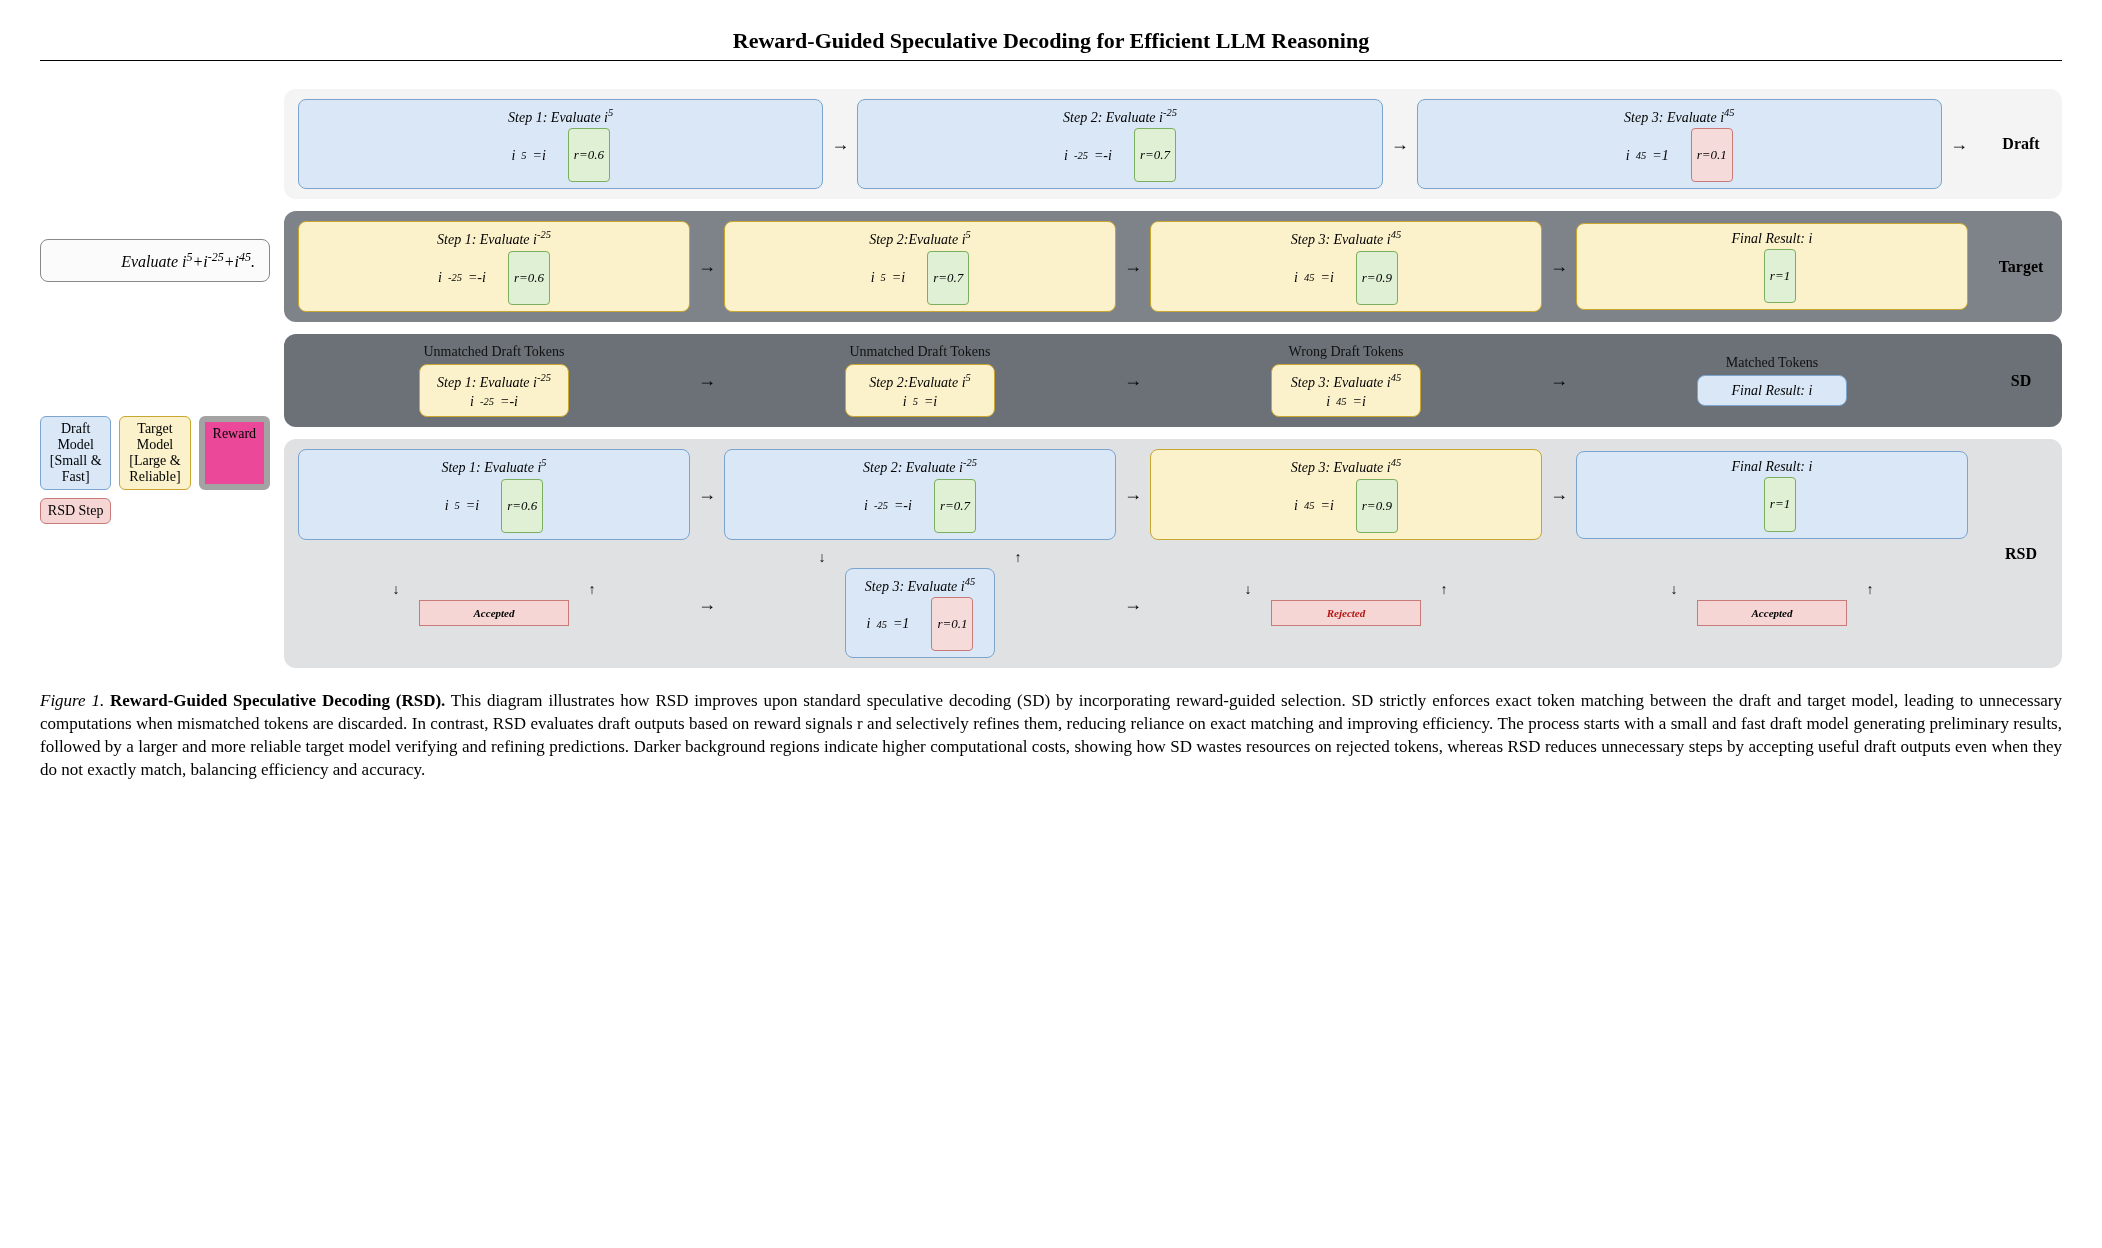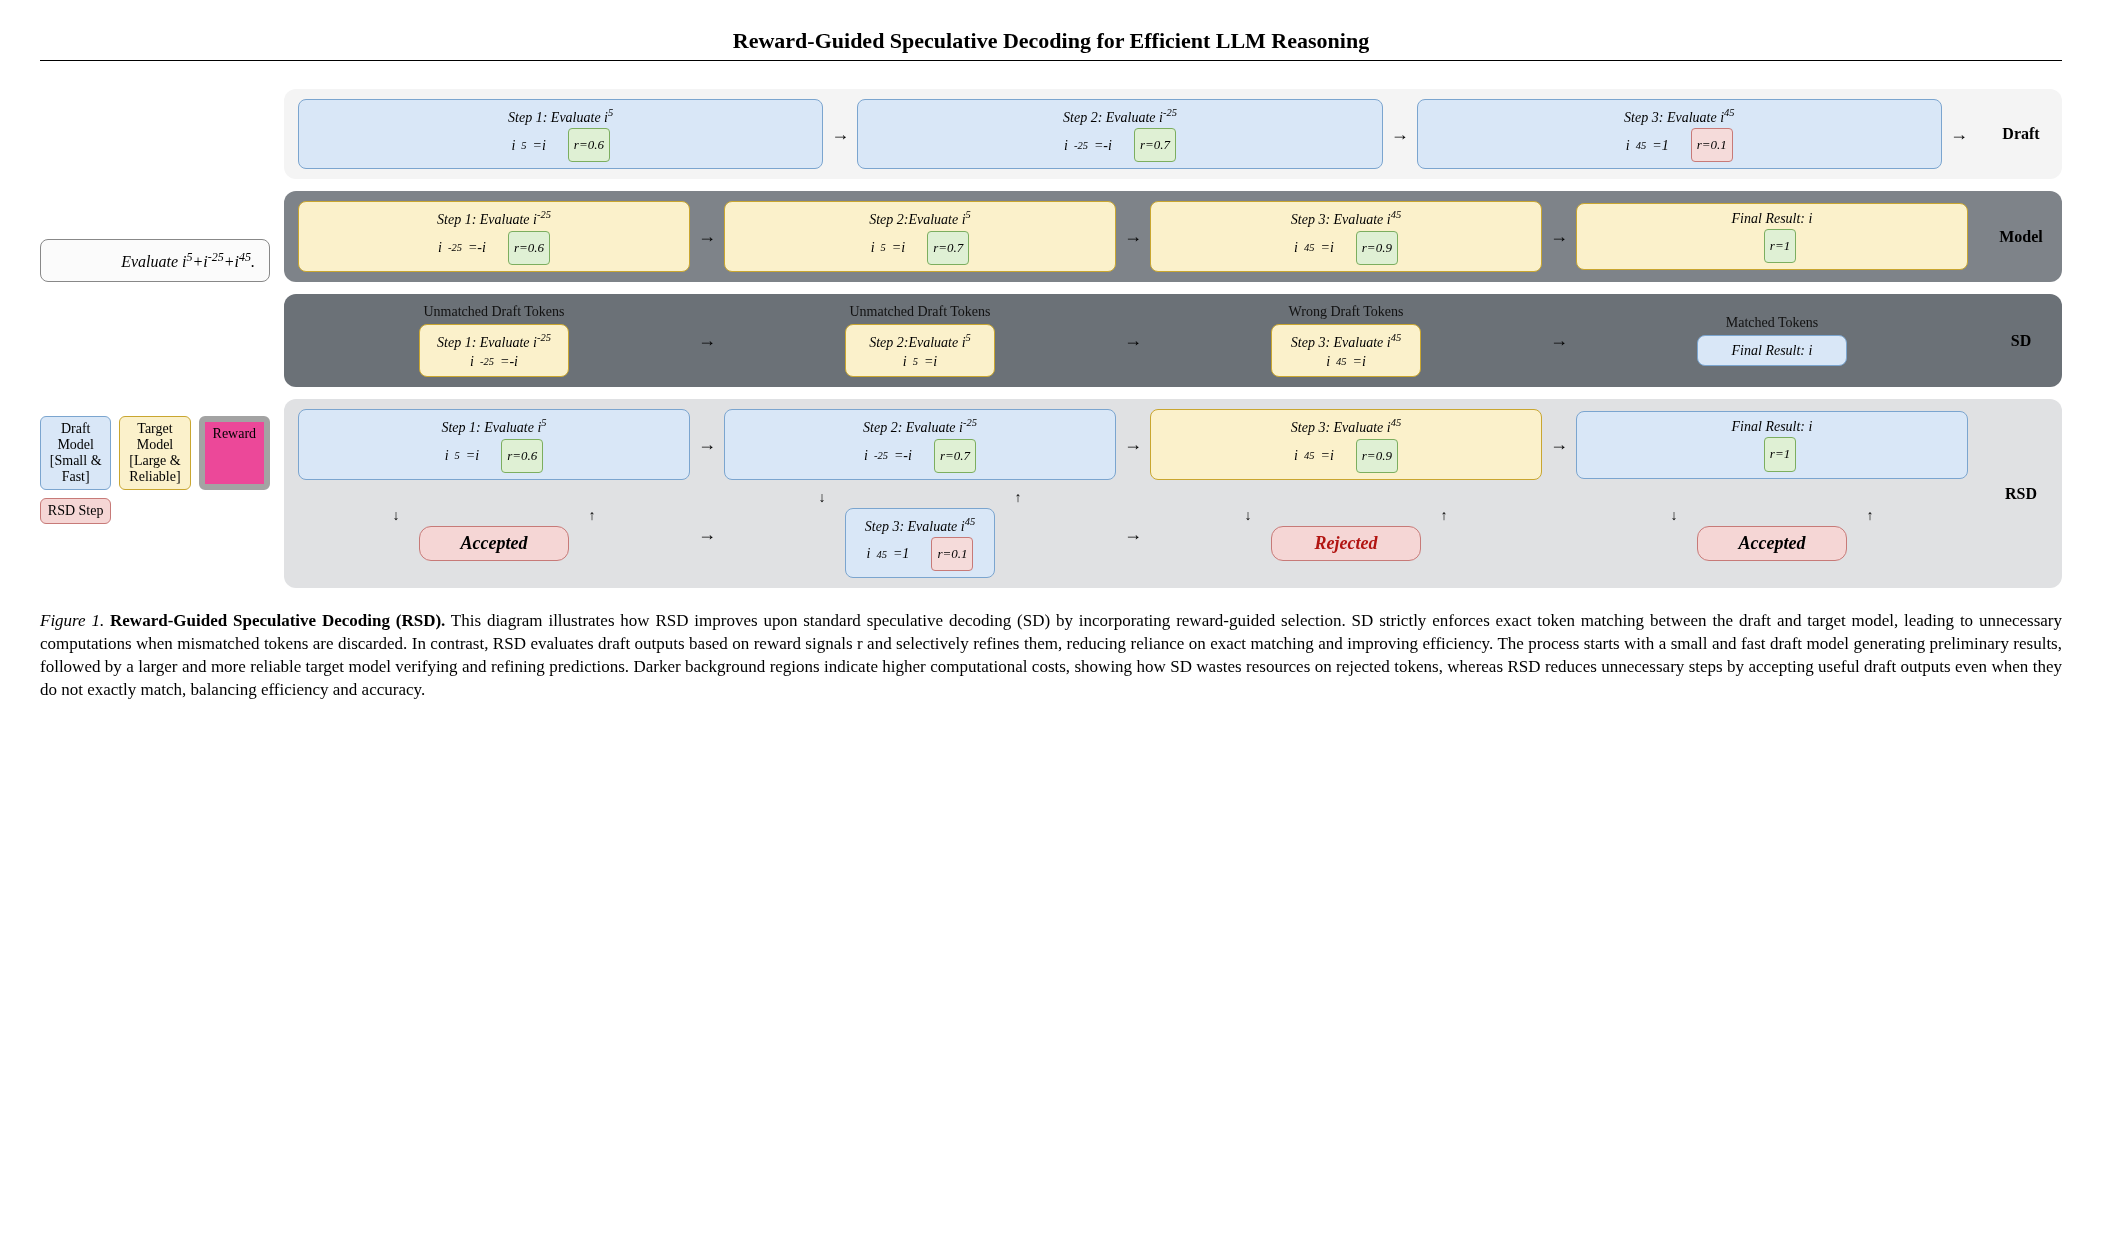--- a/index.html
+++ b/index.html
@@ -105,21 +105,21 @@
     align-items: center;
     gap: 6px;
     margin-top: 2px;
     font-style: italic;
   }
   .reward-chip {
     display: inline-block;
     background: #dff0d4;
     border: 1px solid #7cae5f;
     border-radius: 4px;
-    padding: 8px 5px;
+    padding: 18px 5px;
     font-size: 13px;
     font-style: italic;
     margin-left: 16px;
   }
   .reward-red { border-color: #c77a78; background: #f5dbda; color: #000; text-align: right; }
   .arrow {
     flex: 0 0 18px;
     text-align: center;
     font-size: 18px;
     color: #000;
@@ -135,25 +135,25 @@
     flex-direction: column;
     gap: 10px;
     flex: 1;
   }
   .rsd-row {
     display: flex;
     align-items: center;
     gap: 8px;
   }
   .rsd-sub {
-    border-radius: 12px;
+    border-radius: 0;
     padding: 6px 10px;
     font-style: italic;
     font-weight: bold;
-    font-size: 18px;
+    font-size: 11px;
     text-align: center;
     flex: 1;
     min-width: 150px;
   }
   .accepted { background: #f5d6d5; border: 1px solid #c77a78; color: #000; }
   .rejected { background: #f5d6d5; border: 1px solid #c77a78; color: #b21512; }
   .caption {
     margin-top: 22px;
     font-size: 17px;
     line-height: 1.35;
@@ -235,21 +235,21 @@
             <div class="line2">i<sup>45</sup>=i <span class="reward-chip">r=0.9</span></div>
           </div>
           <span class="arrow">→</span>
           <div class="step-card c-target">
             <div>Final Result: i</div>
             <div class="line2"> 
               <span class="reward-chip">r=1</span>
             </div>
           </div>
         </div>
-      <div class="row-label">Model</div>
+      <div class="row-label">Target</div>
     </div>
 
     <div class="row-wrap bg-dark">
       <div class="steps" id="steps-sd">
           <div class="sd-col">
                    <div class="sd-header">Unmatched Draft Tokens</div>
                    <div class="step-card c-target">
             <div>Step 1: Evaluate i<sup>-25</sup></div>
               <div class="line2">i<sup>-25</sup>=-i </div>
             </div>

